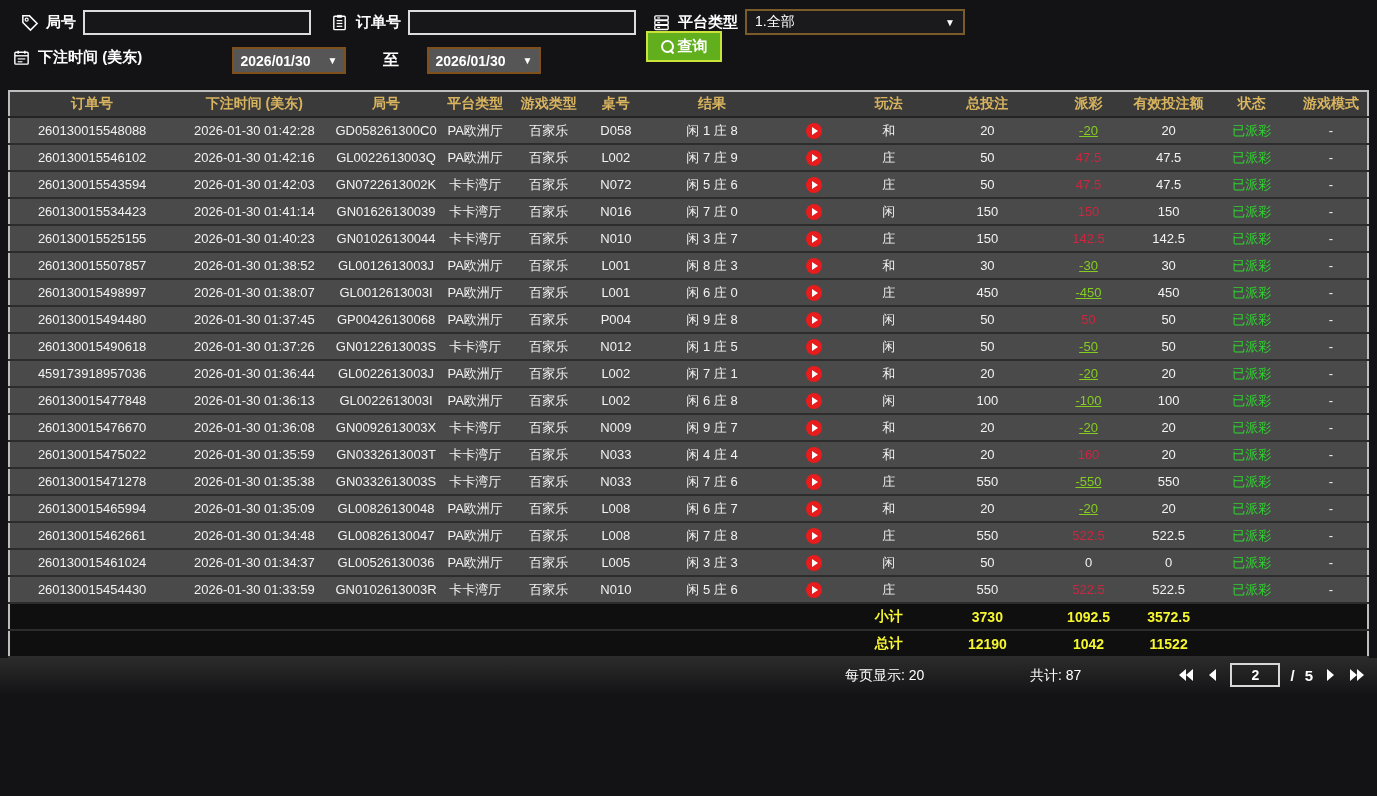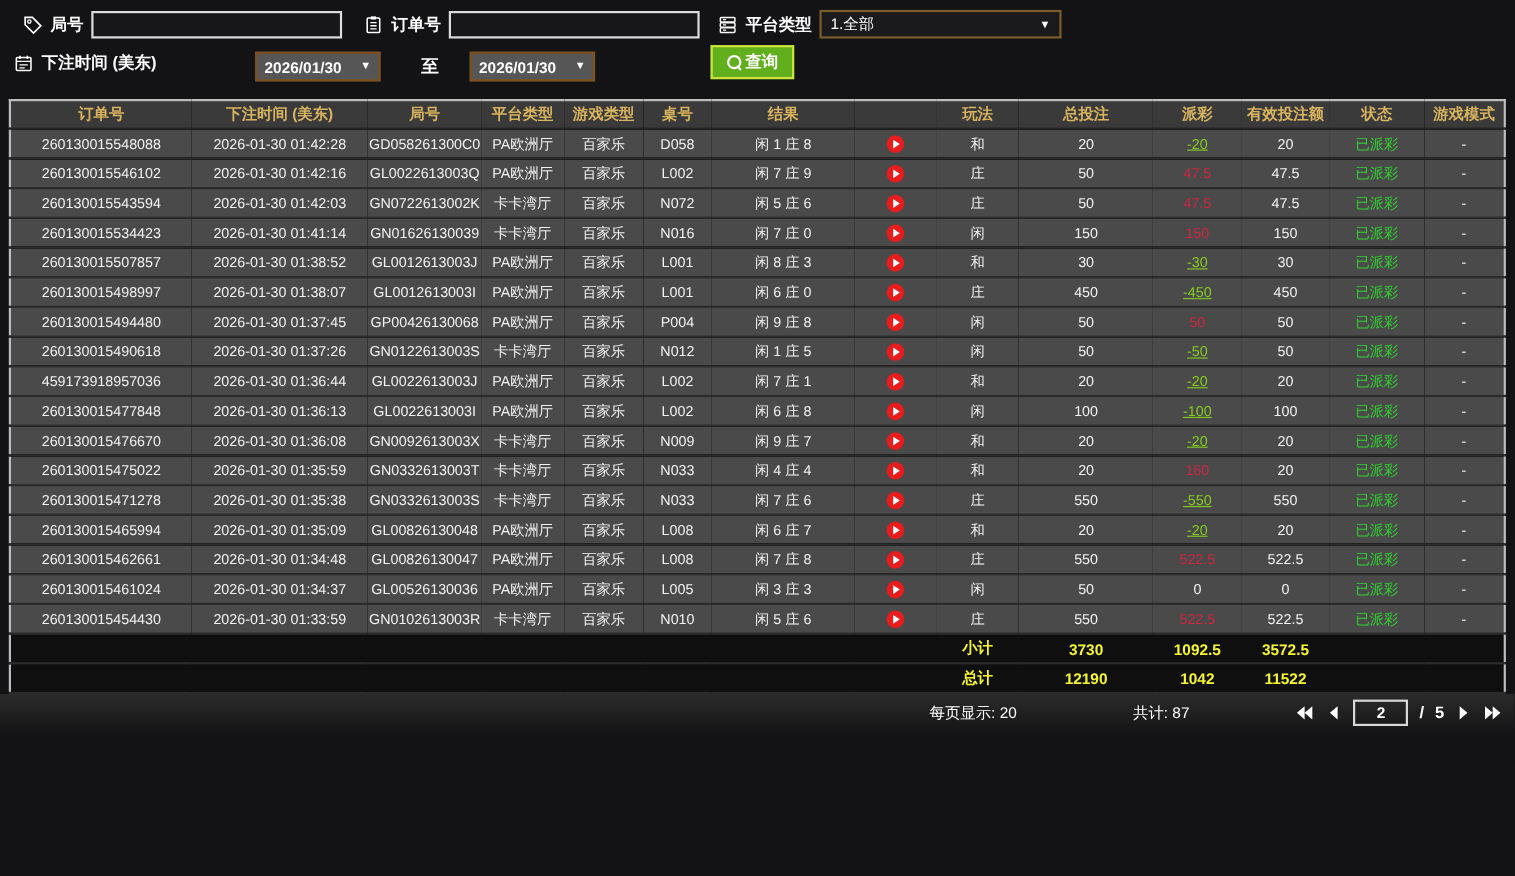--- a/index.html
+++ b/index.html
@@ -136,21 +136,21 @@
     <span class="caret">▼</span>
   </div>
 
   <span class="to-label" style="left:383px; top:50px;">至</span>
 
   <div class="date-box" style="position:absolute; left:427px; top:47px;">
     <span>2026/01/30</span>
     <span class="caret">▼</span>
   </div>
 
-  <div class="search-btn" style="left:646px; top:41px;align-items:center;">
+  <div class="search-btn" style="left:646px; top:31px;align-items:center;">
     <span class="mag"></span>
     <span>查询</span>
   </div>
 </div>
 
 <div class="tablewrap">
   <table>
     <colgroup>
       <col style="width:165px">
         <col style="width:160px">
@@ -244,20 +244,36 @@
           <td>闲 7 庄 0</td>
           <td><span class="play-btn"></span></td>
           <td>闲</td>
           <td>150</td>
           <td class="pos">150</td>
           <td>150</td>
           <td class="status-paid">已派彩</td>
           <td>-</td>
         </tr>
         <tr>
+          <td>260130015525155</td>
+          <td>2026-01-30 01:40:23</td>
+          <td>GN01026130044</td>
+          <td>卡卡湾厅</td>
+          <td>百家乐</td>
+          <td>N010</td>
+          <td>闲 3 庄 7</td>
+          <td><span class="play-btn"></span></td>
+          <td>庄</td>
+          <td>150</td>
+          <td class="pos">142.5</td>
+          <td>142.5</td>
+          <td class="status-paid">已派彩</td>
+          <td>-</td>
+        </tr>
+        <tr>
           <td>260130015507857</td>
           <td>2026-01-30 01:38:52</td>
           <td>GL0012613003J</td>
           <td>PA欧洲厅</td>
           <td>百家乐</td>
           <td>L001</td>
           <td>闲 8 庄 3</td>
           <td><span class="play-btn"></span></td>
           <td>和</td>
           <td>30</td>

